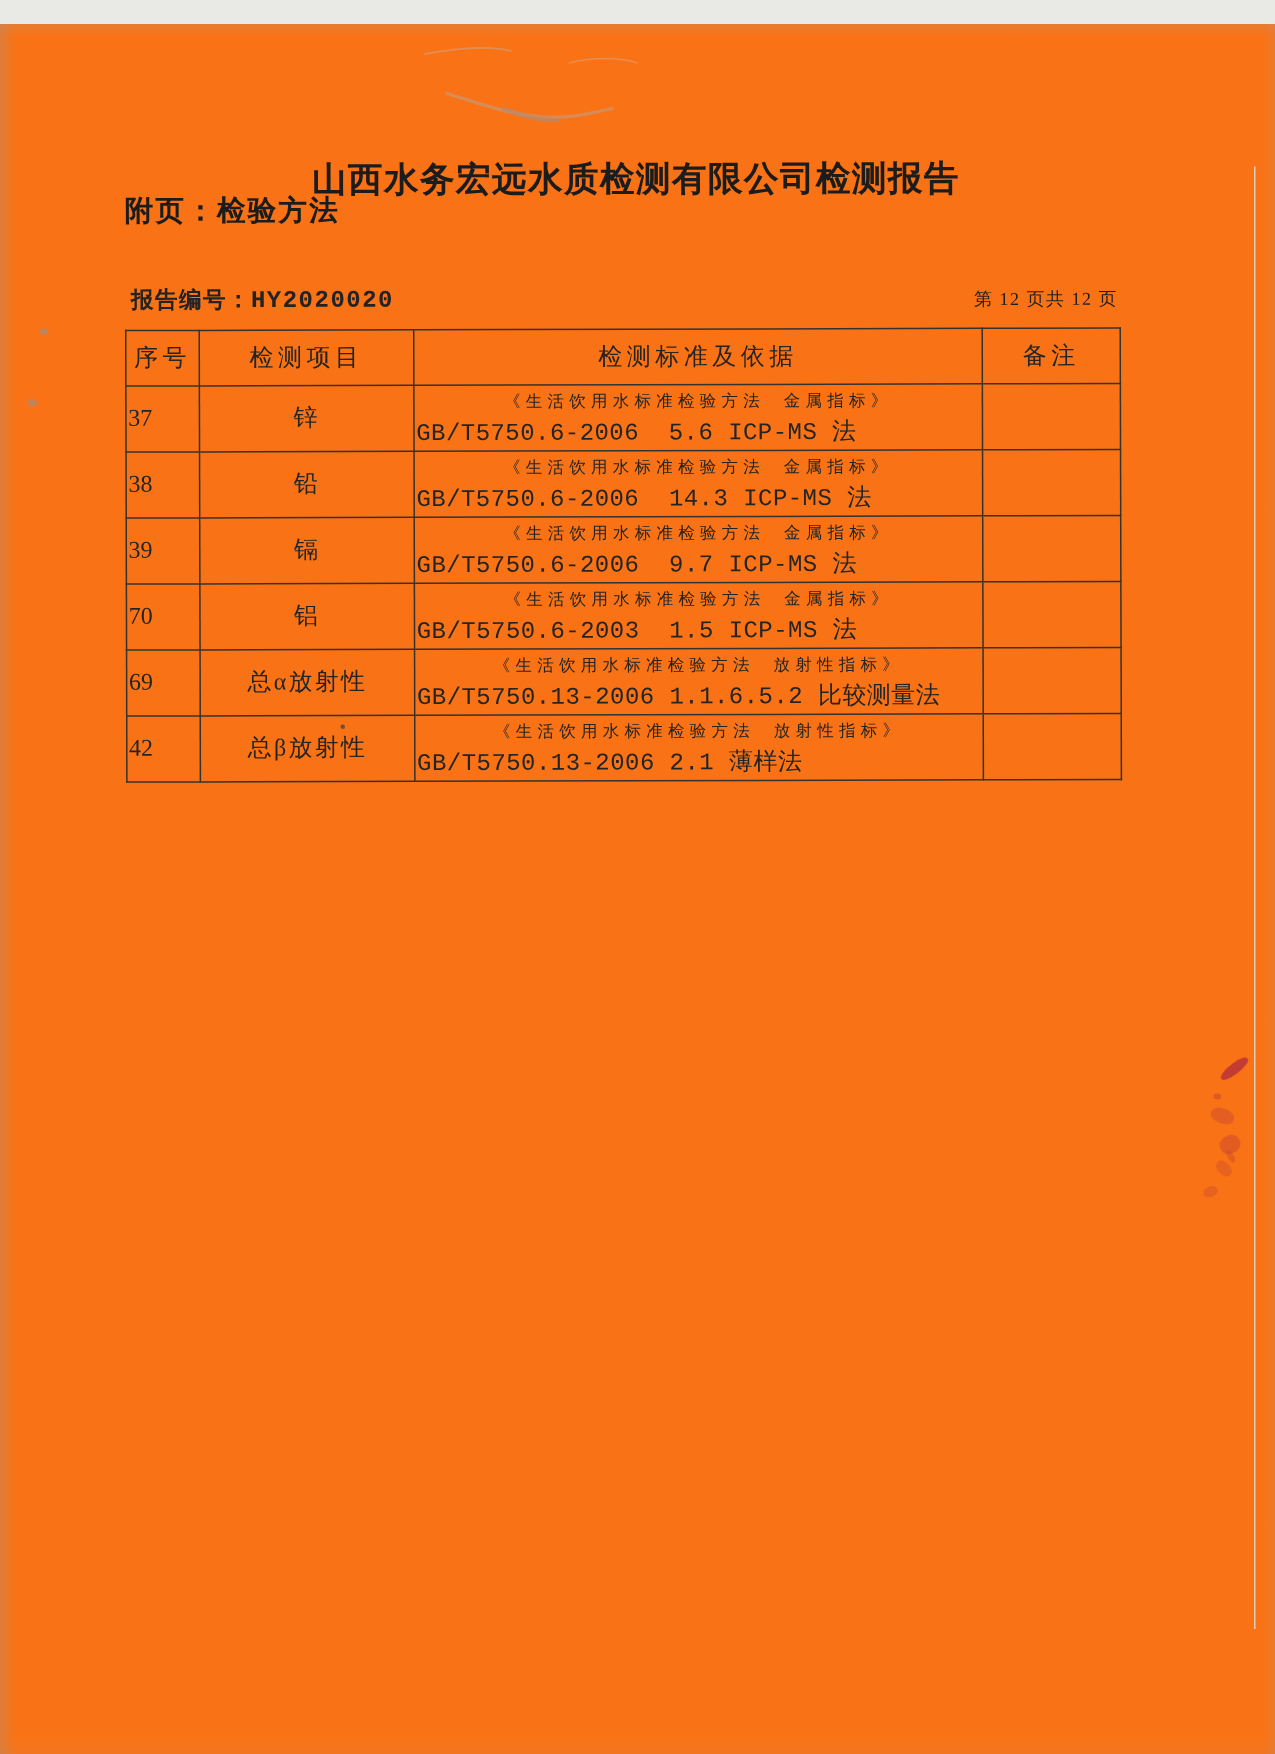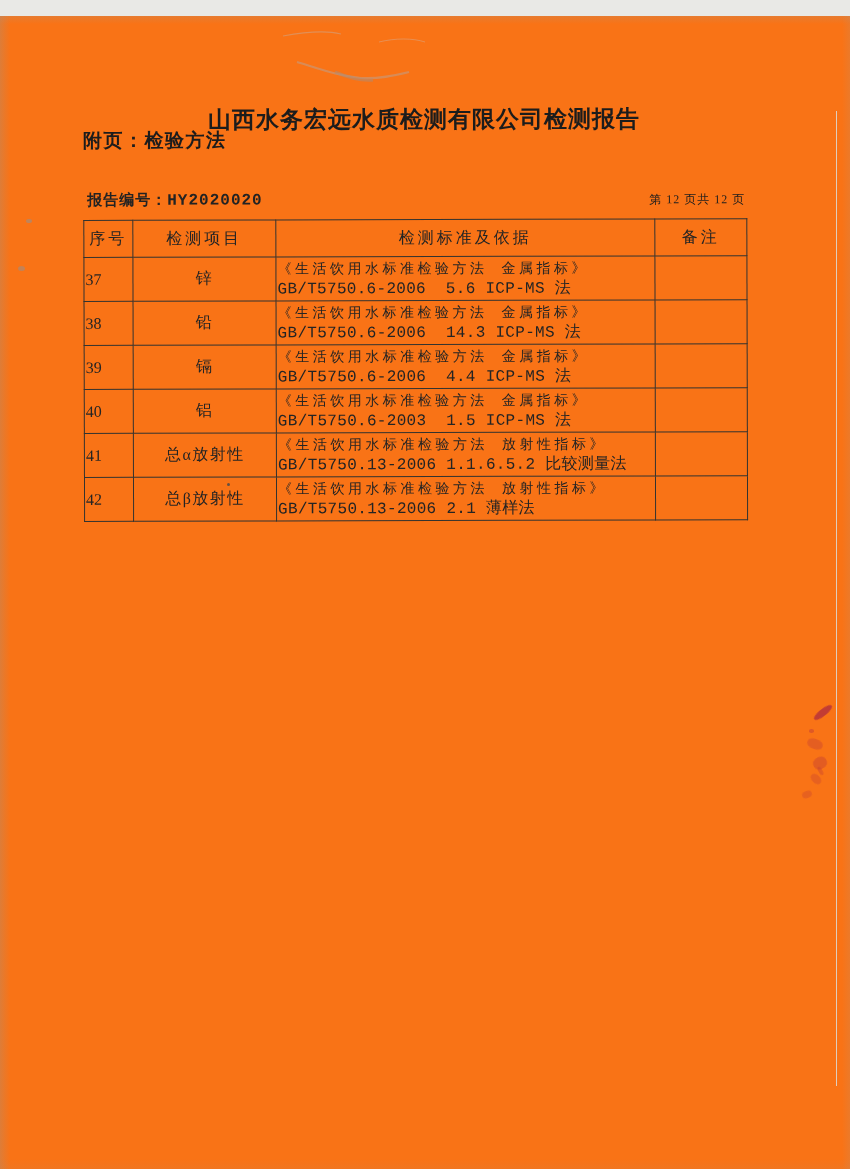--- a/index.html
+++ b/index.html
@@ -59,21 +59,21 @@
   .col-std  { width:379px; }
   .col-rem  { width:92px; }
   .methods-table thead th {
     height:34px; font-weight:normal; font-size:16px; letter-spacing:3px;
     text-align:center; color:#242424;
   }
   .methods-table tbody tr { height:44px; }
   .cell-no   { font-size:16px; color:#242424; }
   .cell-item { text-align:center; font-size:16px; letter-spacing:1.5px; color:#242424; }
   .cell-std  { padding:2px 4px 2px 9px; }
-  .std1 { font-size:14px; letter-spacing:3.5px; white-space:pre; line-height:21px; color:#242424; }
+  .std1 { font-size:11px; letter-spacing:3.5px; white-space:pre; line-height:21px; color:#242424;text-align:center; }
   .std2 { font-family:"Liberation Mono","DejaVu Sans Mono",monospace;
           font-size:16px; letter-spacing:0.3px; white-space:pre; line-height:20px; color:#242424; }
 
   
   .smudge { position:absolute; left:275px; top:8px; width:170px; height:62px; opacity:.75; }
   .speck { position:absolute; border-radius:50%; background:#8f9296; }
   .speck-a { left:26px; top:203px; width:6px; height:4px; opacity:.55; }
   .speck-b { left:18px; top:250px; width:7px; height:5px; opacity:.5; }
   .stray-dot { position:absolute; left:227px; top:467px; width:3px; height:3px;
                border-radius:50%; background:#4b4b4b; opacity:.85; }
@@ -164,35 +164,35 @@
             <div class="std1">《生活饮用水标准检验方法  金属指标》</div>
             <div class="std2">GB/T5750.6-2006  14.3 ICP-MS 法</div>
           </td>
           <td class="cell-rem"></td>
         </tr>
         <tr>
           <td class="cell-no">39</td>
           <td class="cell-item">镉</td>
           <td class="cell-std">
             <div class="std1">《生活饮用水标准检验方法  金属指标》</div>
-            <div class="std2">GB/T5750.6-2006  4.4 ICP-MS 法</div>
-          </td>
-          <td class="cell-rem"></td>
-        </tr>
-        <tr>
-          <td class="cell-no">40</td>
+            <div class="std2">GB/T5750.6-2006  9.7 ICP-MS 法</div>
+          </td>
+          <td class="cell-rem"></td>
+        </tr>
+        <tr>
+          <td class="cell-no">70</td>
           <td class="cell-item">铝</td>
           <td class="cell-std">
             <div class="std1">《生活饮用水标准检验方法  金属指标》</div>
             <div class="std2">GB/T5750.6-2003  1.5 ICP-MS 法</div>
           </td>
           <td class="cell-rem"></td>
         </tr>
         <tr>
-          <td class="cell-no">41</td>
+          <td class="cell-no">69</td>
           <td class="cell-item">总α放射性</td>
           <td class="cell-std">
             <div class="std1">《生活饮用水标准检验方法  放射性指标》</div>
             <div class="std2">GB/T5750.13-2006 1.1.6.5.2 比较测量法</div>
           </td>
           <td class="cell-rem"></td>
         </tr>
         <tr>
           <td class="cell-no">42</td>
           <td class="cell-item">总β放射性</td>

